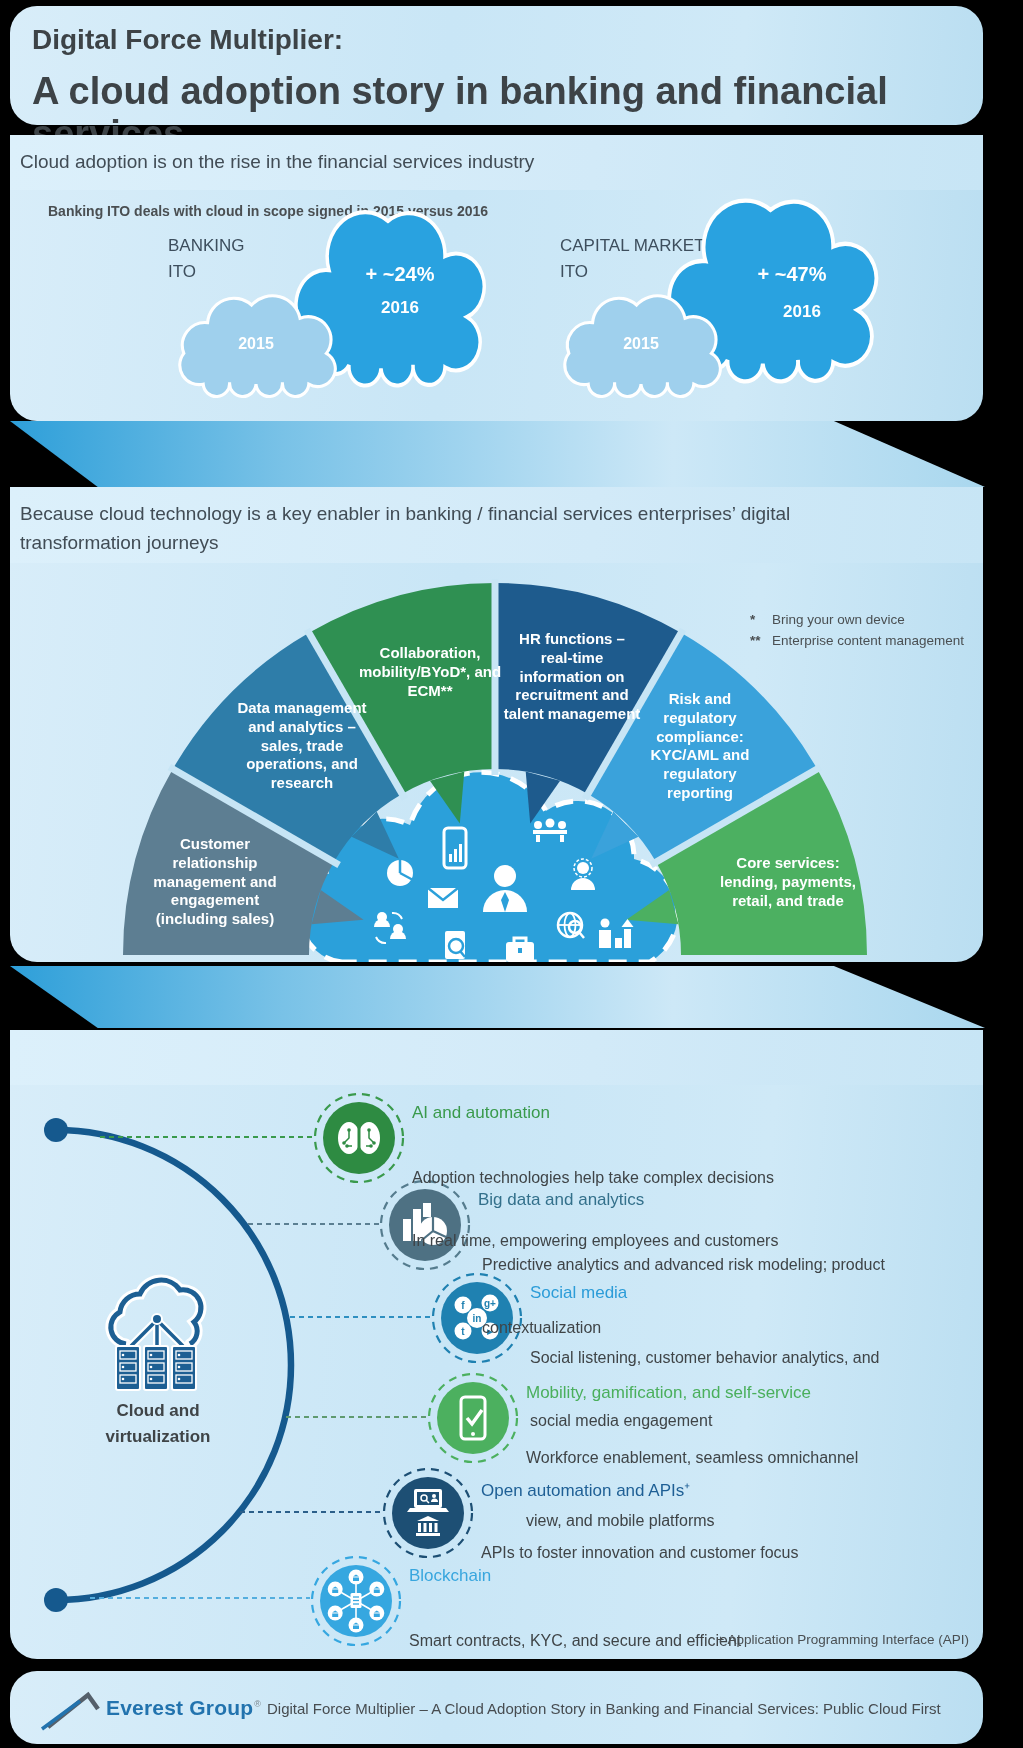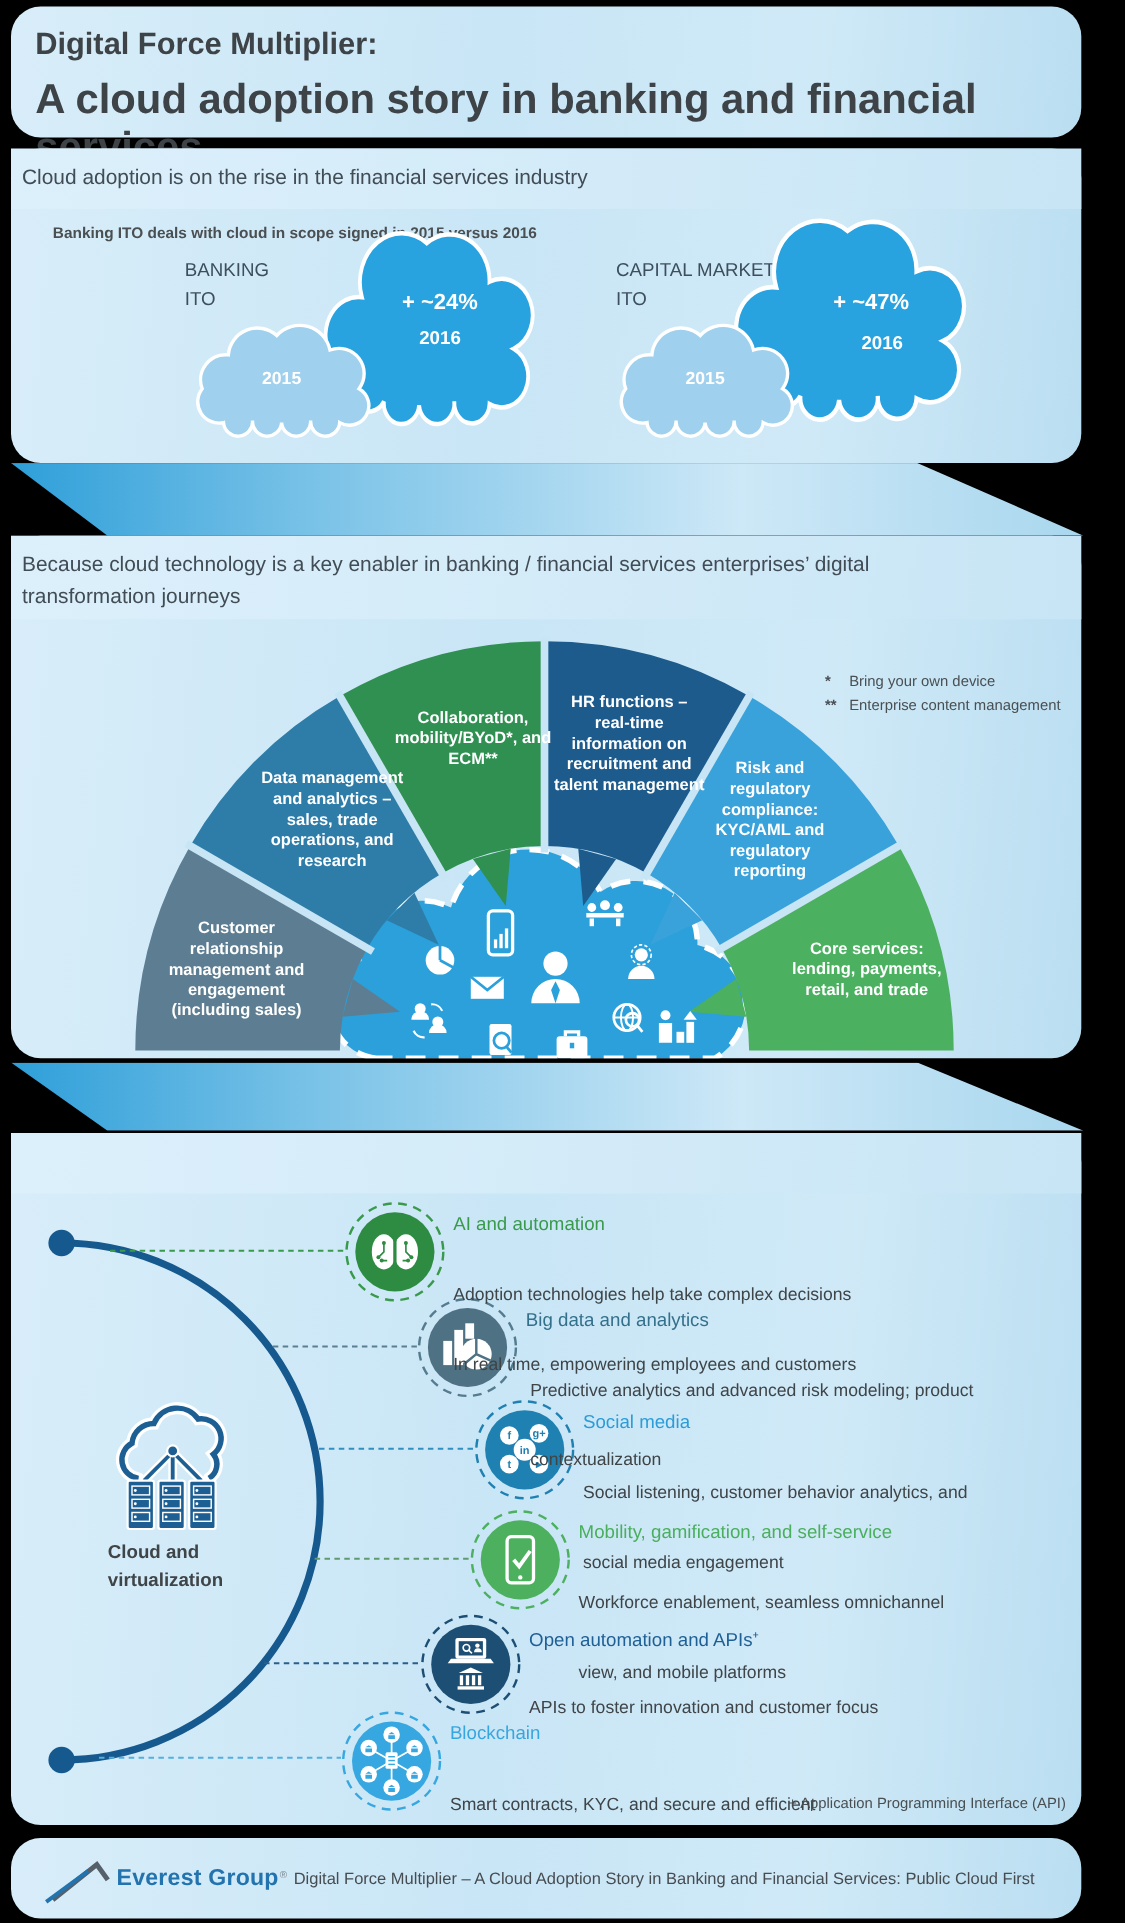--- a/index.html
+++ b/index.html
@@ -14,21 +14,21 @@
   .band{position:absolute;left:10px;width:975px;
         background:linear-gradient(90deg,#2e9fd9 0%,#79c2e7 28%,#cde8f7 68%,#a9d7ee 100%);
         clip-path:polygon(0 0,84.5% 0,100% 100%,9% 100%);}
   .wedge-label{position:absolute;transform:translate(-50%,-50%);color:#fff;
                font-weight:bold;font-size:15px;line-height:1.25;text-align:center;}
   .fn{position:absolute;color:#4a4f52;font-size:13.5px;display:flex;}
   .fn .mark{width:22px;font-weight:bold;}
   .itm-title{position:absolute;font-weight:normal;font-size:17px;}
   .itm-desc{position:absolute;color:#3f4447;font-size:16px;line-height:21px;white-space:pre;}
   .hub-label{position:absolute;color:#3f4447;font-weight:bold;font-size:17px;
-             text-align:left;line-height:1.5;}
+             text-align:center;line-height:1.5;}
   .cloud-lbl{position:absolute;color:#3d4e5d;font-weight:normal;font-size:17px;line-height:1.5;}
   .sub-head{position:absolute;color:#4a4f52;font-weight:bold;font-size:14px;}
   .api-fn{position:absolute;color:#4a4f52;font-size:13.5px;}
   svg{position:absolute;left:0;top:0;}
   svg text{font-family:"Liberation Sans",sans-serif;}
   .footer-row{position:absolute;left:30px;top:14px;display:flex;align-items:center;}
   .brand{color:#2273ae;font-size:21px;font-weight:bold;letter-spacing:.2px;}{}
 </style>
 </head>
 <body>

